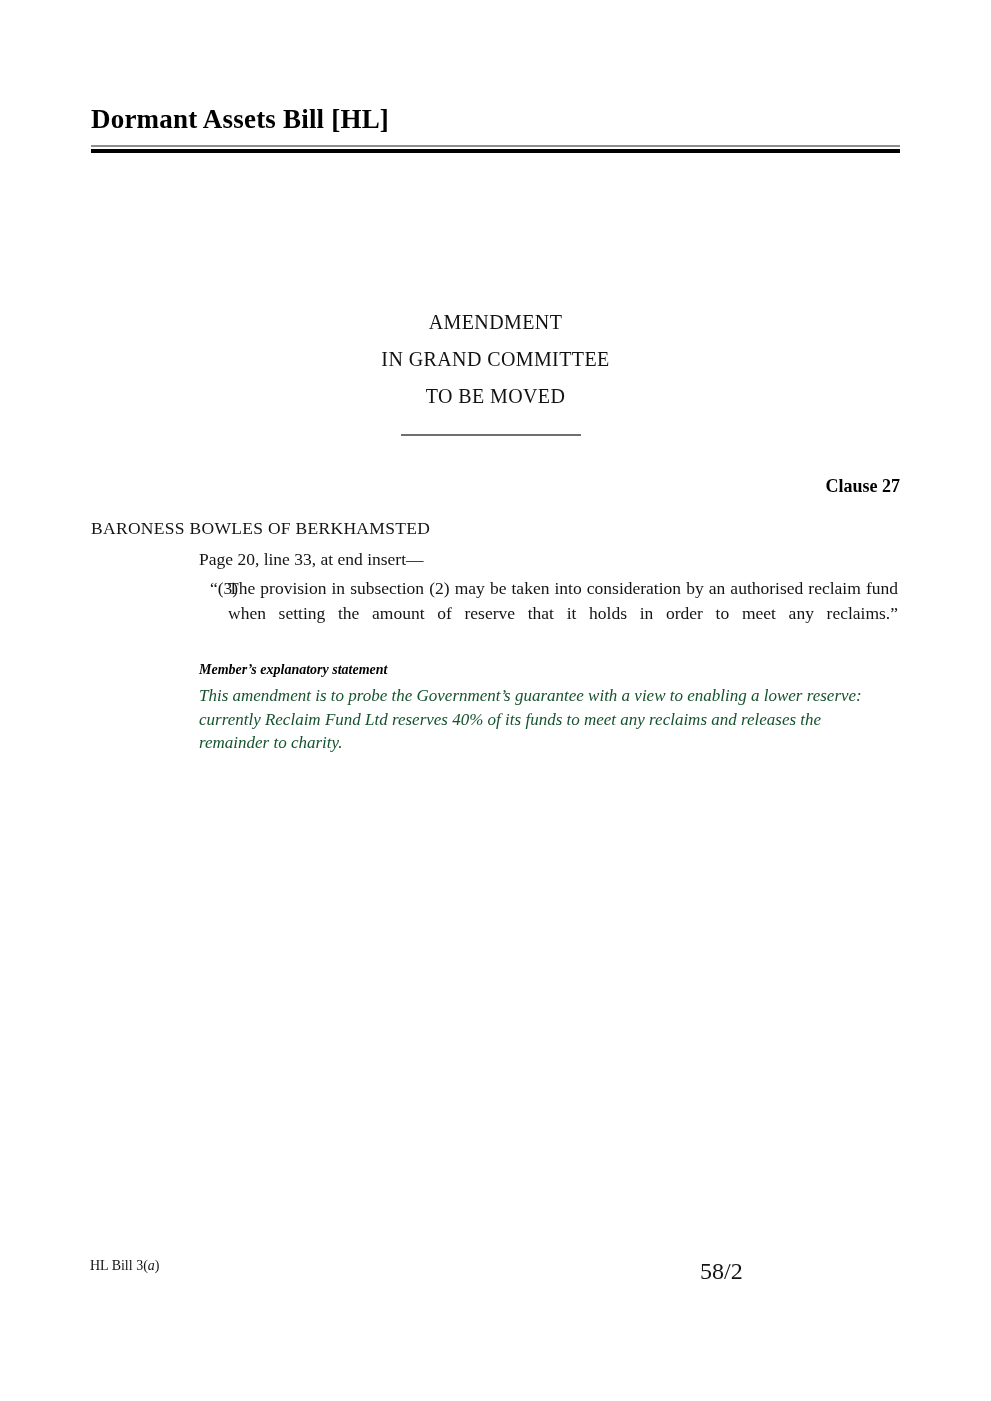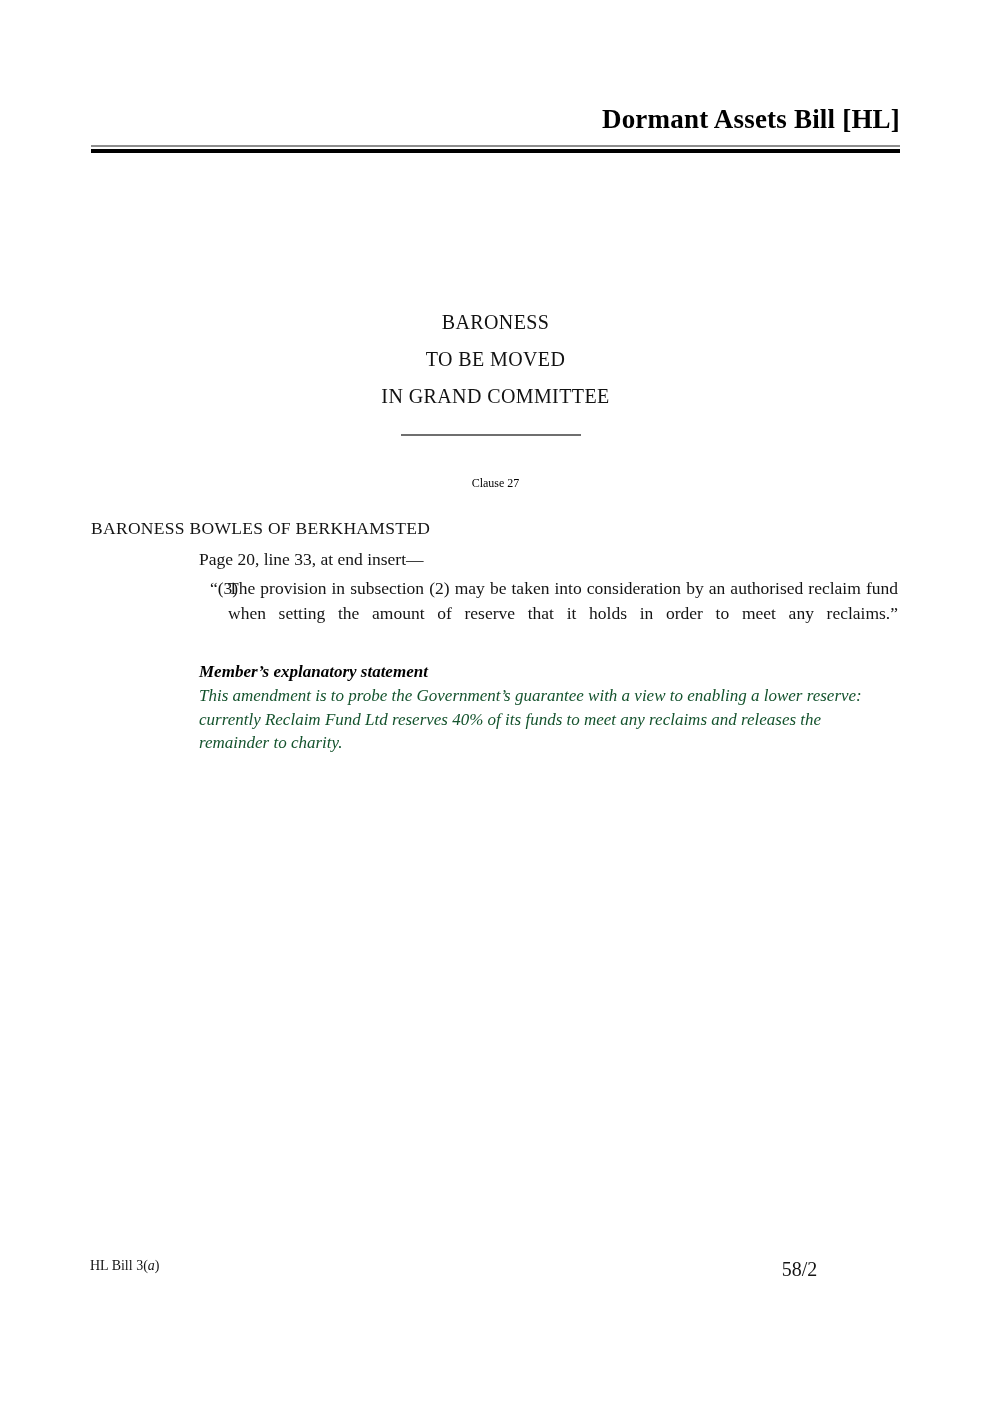--- a/index.html
+++ b/index.html
@@ -20,21 +20,21 @@
     position: absolute;
     inset: 0;
   }
 
   
   .doc-title {
     position: absolute;
     top: 104px;
     left: 91px;
     width: 809px;
-    text-align: right;
+    text-align: left;
     font-size: 27px;
     font-weight: bold;
     letter-spacing: 0.2px;
     color: #000000;
   }
 
   .header-rules {
     position: absolute;
     top: 145px;
     left: 91px;
@@ -75,23 +75,23 @@
     width: 180px;
     height: 2px;
     background: #6f6f6f;
   }
 
   .clause-heading {
     position: absolute;
     top: 476px;
     left: 91px;
     width: 809px;
-    text-align: center;
-    font-size: 12px;
-    font-weight: normal;
+    text-align: right;
+    font-size: 18px;
+    font-weight: bold;
     color: #000000;
   }
 
   .member-name {
     position: absolute;
     top: 518px;
     left: 91px;
     width: 809px;
     text-align: left;
     font-size: 17.5px;
@@ -136,21 +136,21 @@
     content: "";
     display: inline-block;
     width: 100%;
   }
 
   
   .explan-heading {
     position: absolute;
     top: 662px;
     left: 199px;
-    font-size: 17px;
+    font-size: 14px;
     font-weight: bold;
     font-style: italic;
     color: #000000;
   }
   .explan-body {
     position: absolute;
     top: 684px;
     left: 199px;
     width: 665px;
     font-size: 17px;
@@ -168,42 +168,42 @@
     color: #141414;
   }
   .footer-left .ital {
     font-style: italic;
   }
   .footer-right {
     position: absolute;
     top: 1258px;
     left: 700px;
     width: 199px;
-    text-align: center;
-    font-size: 20px;
+    text-align: left;
+    font-size: 24px;
     color: #141414;
   }
 </style>
 </head>
 <body>
 
 <div class="page">
 
   <div class="doc-title">Dormant Assets Bill [HL]</div>
 
   <div class="header-rules">
     <div class="rule-thin"></div>
     <div class="rule-gap"></div>
     <div class="rule-thick"></div>
   </div>
 
   <div class="heading-block">
-    <div class="heading-line">BARONESS</div>
+    <div class="heading-line">AMENDMENT</div>
+    <div class="heading-line">IN GRAND COMMITTEE</div>
     <div class="heading-line">TO BE MOVED</div>
-    <div class="heading-line">IN GRAND COMMITTEE</div>
   </div>
 
   <div class="short-rule"></div>
 
   <div class="clause-heading">Clause 27</div>
 
   <div class="member-name">BARONESS BOWLES OF BERKHAMSTED</div>
 
   <div class="amendment-lead">Page 20, line 33, at end insert—</div>
 

